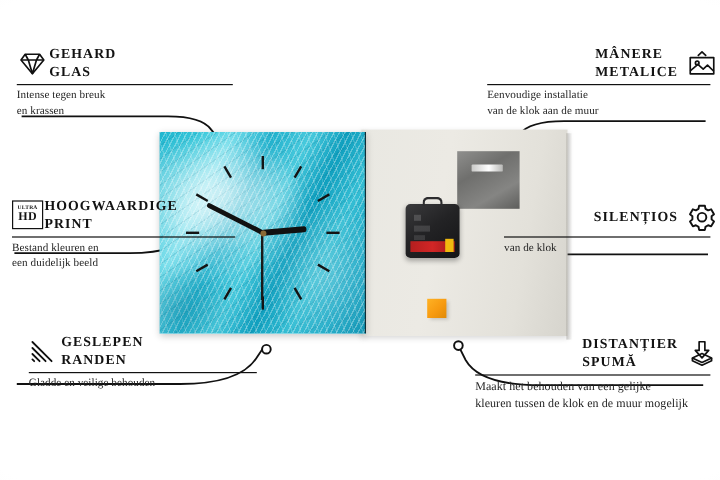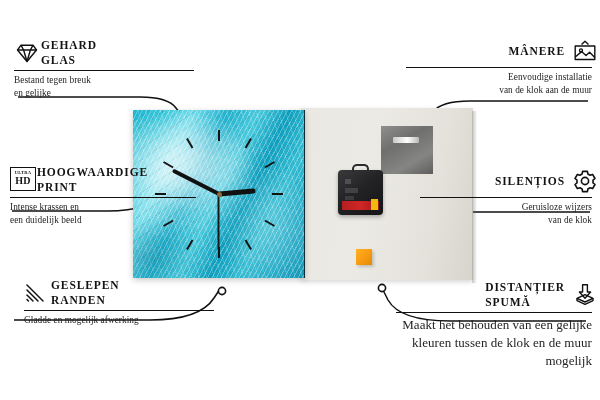--- a/index.html
+++ b/index.html
@@ -155,21 +155,21 @@
     color: #131313; line-height: 1.28; text-transform: uppercase;
   }
   .feat-head .ficon { flex: 0 0 auto; width: 20px; height: 26px; }
   .feat-rule { height: 1px; background: #111; margin-top: 3px; }
   .feat-sub {
     font-size: 9.3px; color: #242424; line-height: 1.36; margin-top: 3px;
     letter-spacing: 0.05px;
   }
   .feat.left .feat-head { justify-content: flex-start; }
   .feat.right .feat-head { justify-content: flex-end; }
-  .feat.right .feat-sub { text-align: right; }
+  .feat.right .feat-sub { text-align: left; }
   .feat.left .feat-sub { text-align: left; }
   .ttl { white-space: nowrap; }
 
   .hd-box {
     width:26px; height:24px; border:1.6px solid #111;
     display:flex; flex-direction:column; align-items:center; justify-content:center;
     line-height:1;
   }
   .hd-box .u { font-size:4.6px; font-weight:bold; letter-spacing:0.2px; }
   .hd-box .h { font-size:10px; font-weight:bold; letter-spacing:0.2px; }
@@ -268,41 +268,41 @@
           <path d="M3.5 10 H22.5 M7 5.2 L9.6 10 L13 21.5 M19 5.2 L16.4 10 L13 21.5 M9.6 10 H16.4"></path>
         </svg>
       </span>
       <span>
         <div class="ttl">GEHARD</div>
         <div class="ttl">GLAS</div>
       </span>
     </div>
     <div class="feat-rule"></div>
     <div class="feat-sub">
-      <div>Bestand tegen breuk</div>
-      <div>en gelijke</div>
+      <div>Intense tegen breuk</div>
+      <div>en krassen</div>
     </div>
   </div>
 
   <div class="feat left" style="left:10px; top:165px; width:186px;">
     <div class="feat-head">
       <span class="ficon">
         <span class="hd-box">
           <span class="u">ultra</span>
           <span class="h">HD</span>
         </span>
       </span>
       <span>
         <div class="ttl">HOOGWAARDIGE</div>
         <div class="ttl">PRINT</div>
       </span>
     </div>
     <div class="feat-rule"></div>
     <div class="feat-sub">
-      <div>Intense krassen en</div>
+      <div>Bestand kleuren en</div>
       <div>een duidelijk beeld</div>
     </div>
   </div>
 
   <div class="feat left" style="left:24px; top:278px; width:190px;">
     <div class="feat-head">
       <span class="ficon">
         <svg viewBox="0 0 26 26" width="26" height="26" fill="none" stroke="#111" stroke-width="1.5" stroke-linecap="round">
           <path d="M3 5 L19 21"></path>
             <path d="M3 10 L14 21"></path>
@@ -310,28 +310,29 @@
             <path d="M3 19.5 L4.5 21"></path>
         </svg>
       </span>
       <span>
         <div class="ttl">GESLEPEN</div>
         <div class="ttl">RANDEN</div>
       </span>
     </div>
     <div class="feat-rule"></div>
     <div class="feat-sub">
-      <div>Gladde en mogelijk afwerking</div>
+      <div>Gladde en veilige behouden</div>
     </div>
   </div>
 
   <div class="feat right" style="left:406px; top:38px; width:186px;">
     <div class="feat-head">
       <span>
         <div class="ttl">MÂNERE</div>
+        <div class="ttl">METALICE</div>
       </span>
       <span class="ficon">
         <svg viewBox="0 0 26 26" width="26" height="26" fill="none" stroke="#111" stroke-width="1.4" stroke-linejoin="round">
           <path d="M9.5 6.5 L13 3.2 L16.5 6.5"></path>
           <rect x="3.2" y="8" width="19.6" height="13.5"></rect>
           <circle cx="9" cy="12.4" r="1.5"></circle>
           <path d="M3.2 19 L9.6 13.6 L14 17.6 L17.6 14.2 L22.8 19.4"></path>
         </svg>
       </span>
     </div>
@@ -349,39 +350,38 @@
       </span>
       <span class="ficon">
         <svg viewBox="0 0 26 26" width="26" height="26" fill="none" stroke="#111" stroke-width="1.6" stroke-linejoin="round">
           <path d="M10.6 3.4 h4.8 l0.5 2.6 2.2 1.3 2.5-0.9 2.4 4.1 -2 1.7 0 2.6 2 1.7 -2.4 4.1 -2.5-0.9 -2.2 1.3 -0.5 2.6 h-4.8 l-0.5-2.6 -2.2-1.3 -2.5 0.9 -2.4-4.1 2-1.7 0-2.6 -2-1.7 2.4-4.1 2.5 0.9 2.2-1.3 Z"></path>
           <circle cx="13" cy="13" r="3.6"></circle>
         </svg>
       </span>
     </div>
     <div class="feat-rule"></div>
     <div class="feat-sub">
-      <div>Geruisloze wijzers</div>
       <div>van de klok</div>
     </div>
   </div>
 
   <div class="feat right" style="left:396px; top:280px; width:196px;">
     <div class="feat-head">
       <span>
         <div class="ttl">DISTANȚIER</div>
         <div class="ttl">SPUMĂ</div>
       </span>
       <span class="ficon">
         <svg viewBox="0 0 26 26" width="26" height="26" fill="none" stroke="#111" stroke-width="1.4" stroke-linejoin="round">
           <path d="M10.6 2.8 h4.8 v7.2 h3.2 L13 16.2 L7.4 10 h3.2 Z"></path>
           <path d="M5 16.3 L13 12.6 L21 16.3 L13 20 Z"></path>
           <path d="M5 16.3 v2.3 L13 22.3 L21 18.6 v-2.3"></path>
         </svg>
       </span>
     </div>
     <div class="feat-rule"></div>
-    <div class="feat-sub" style="font-size:13px;">
+    <div class="feat-sub" style="font-size:10px;">
       <div>Maakt het behouden van een gelijke</div>
       <div>kleuren tussen de klok en de muur mogelijk</div>
     </div>
   </div>
 
 </div>
 
 </body></html>

